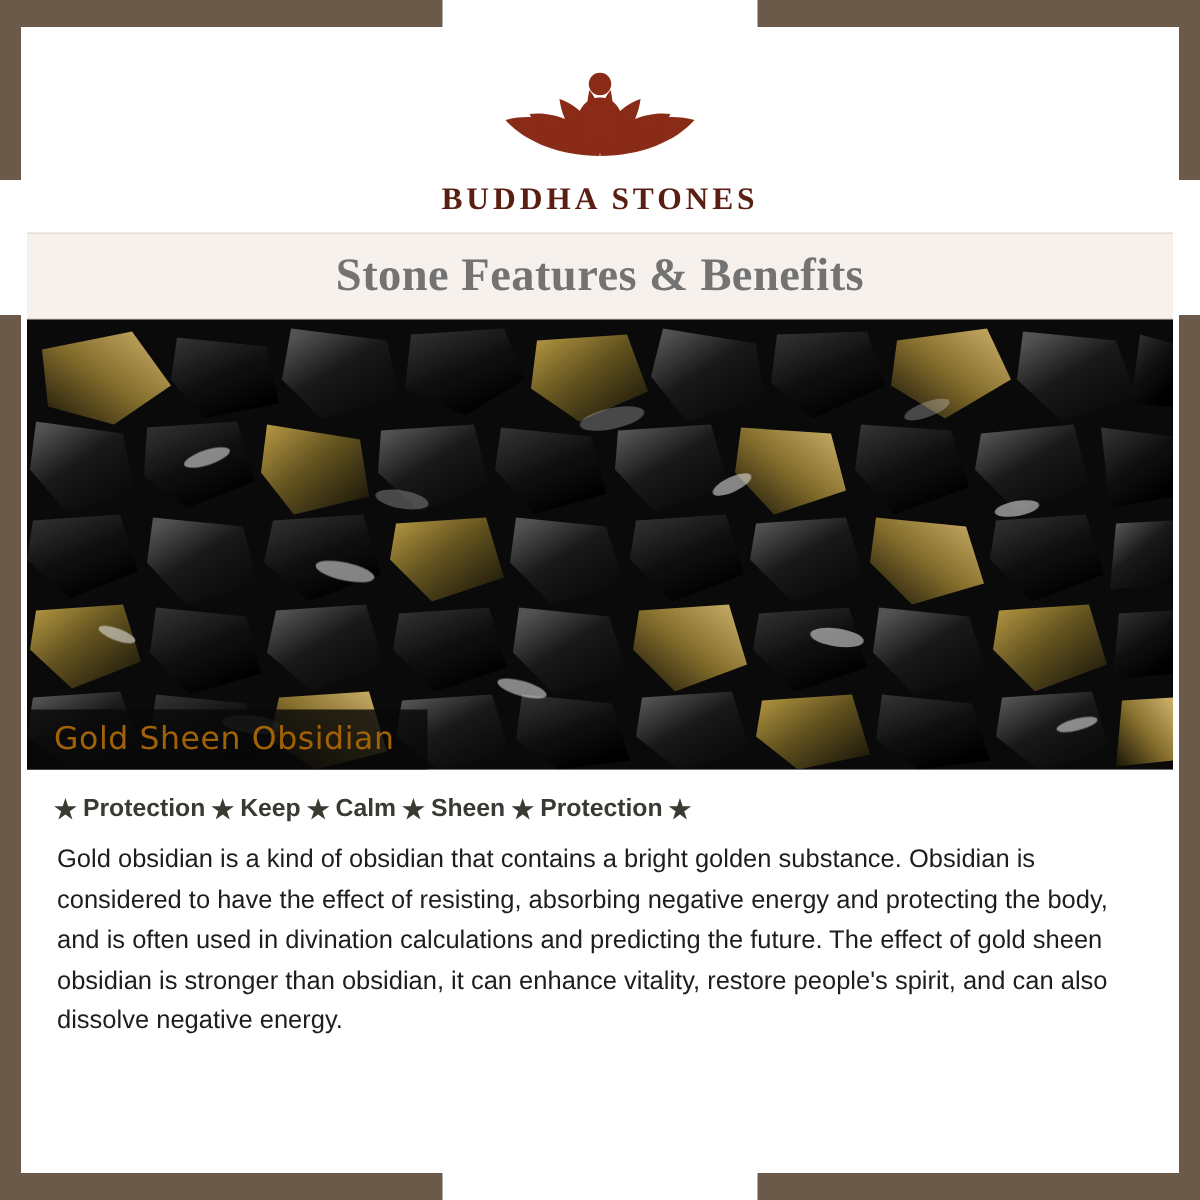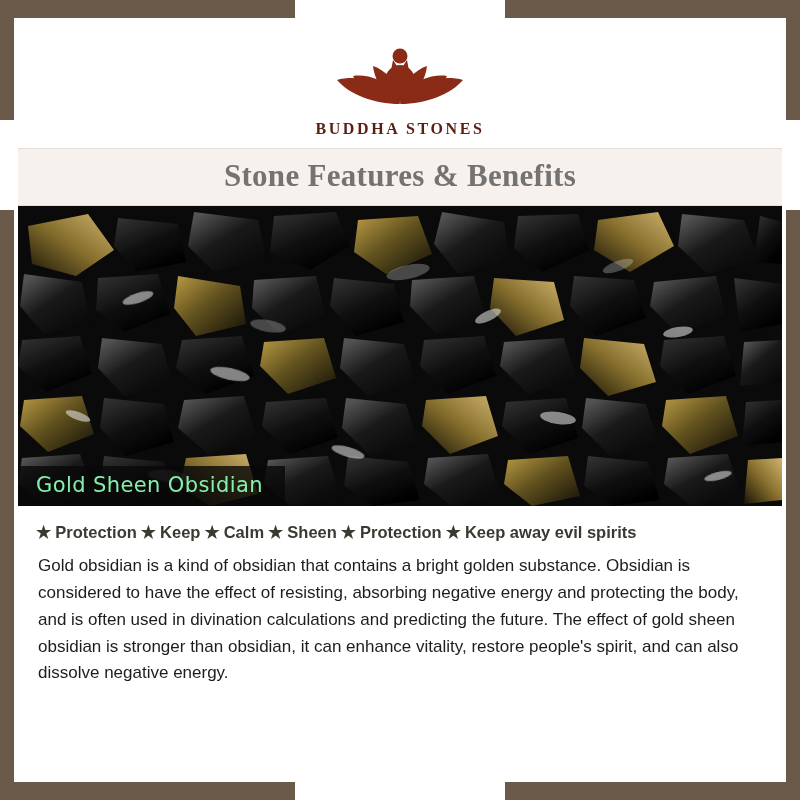--- a/index.html
+++ b/index.html
@@ -103,21 +103,21 @@
     text-align: center;
     padding-top: 14px;
     background: #ffffff;
   }
   .logo {
     display: block;
     margin: 0 auto;
   }
   .brand-name {
     margin-top: 4px;
-    font-size: 16px;
+    font-size: 21px;
     letter-spacing: 2.6px;
     font-weight: bold;
     color: #5a1f12;
     font-family: "Liberation Serif", serif;
   }
 
   
   .title-band {
     margin-top: 10px;
     background: #f6f1ec;
@@ -145,21 +145,21 @@
   }
   .hero-stones {
     position: absolute;
     inset: 0;
   }
   .hero-caption {
     position: absolute;
     left: 0;
     bottom: 0;
     background: rgba(8,8,8,0.82);
-    color: #86efac;
+    color: #a16207;
     font-size: 21px;
     letter-spacing: 0.4px;
     padding: 7px 22px 9px 18px;
     font-family: "DejaVu Sans", sans-serif;
   }
 
   
   .benefits {
     padding: 16px 18px 2px 18px;
     display: flex;
@@ -365,20 +365,19 @@
       <span class="benefit">
         <span class="star">★</span>
         <span>Sheen</span>
       </span>
       <span class="benefit">
         <span class="star">★</span>
         <span>Protection</span>
       </span>
       <span class="benefit">
         <span class="star">★</span>
-        <span>Keep away evil spirits</span>
       </span>
     </div>
 
     <div class="body-text">Gold obsidian is a kind of obsidian that contains a bright golden substance. Obsidian is considered to have the effect of resisting, absorbing negative energy and protecting the body, and is often used in divination calculations and predicting the future. The effect of gold sheen obsidian is stronger than obsidian, it can enhance vitality, restore people's spirit, and can also dissolve negative energy.</div>
 
   </div>
 </div>
 
 </body></html>

